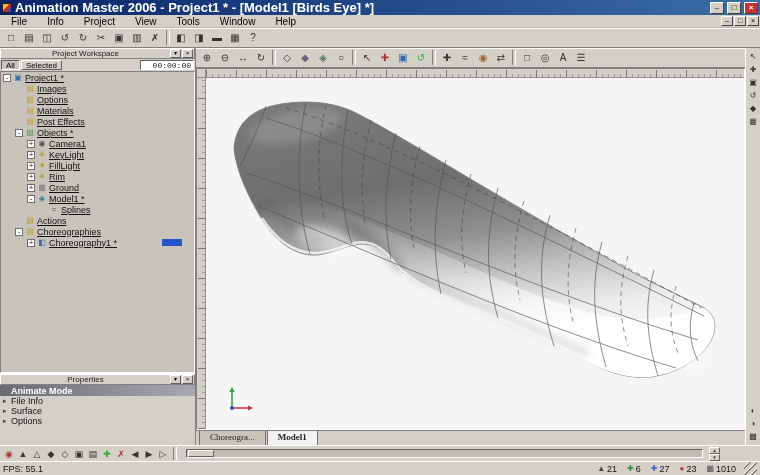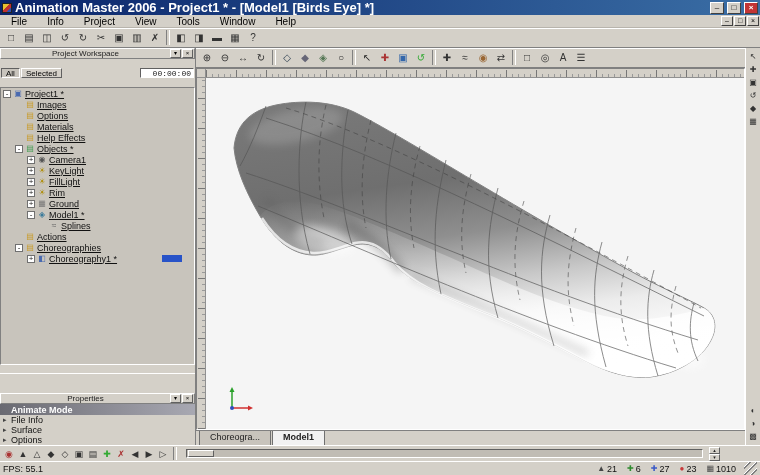--- a/index.html
+++ b/index.html
@@ -15,53 +15,53 @@
   .menubar{height:13px;display:flex;align-items:center;background:#d4d0c8;border-bottom:1px solid #b8b4ac;padding:0 1px;flex:0 0 13px;}
   .menuitem{font-size:10px;padding:0 10px;color:#000;height:13px;line-height:13px;}
   .menuspacer{flex:1;}
   .mdibtn{width:12px;height:10px;background:#d4d0c8;border:1px solid;border-color:#fff #404040 #404040 #fff;font-size:7px;line-height:8px;text-align:center;margin-left:1px;}
   
   .toolbar{height:20px;display:flex;align-items:center;background:#d4d0c8;border-bottom:1px solid #808080;box-shadow:inset 0 1px 0 #fff;padding:0 2px;flex:0 0 20px;}
   .tb{width:18px;height:16px;display:flex;align-items:center;justify-content:center;font-size:10px;color:#333;border:1px solid transparent;}
   .tb.sep{width:4px;border:none;border-left:1px solid #808080;border-right:1px solid #fff;height:15px;margin:0 2px;padding:0;color:transparent;overflow:hidden;}
   
   .middle{flex:1;display:flex;min-height:0;}
-  .leftcol{width:196px;flex:0 0 196px;display:flex;flex-direction:column;border-right:1px solid #808080;background:#d4d0c8;gap:8px;}
+  .leftcol{width:196px;flex:0 0 196px;display:flex;flex-direction:column;border-right:1px solid #808080;background:#d4d0c8;}
   .panel-title{height:11px;background:#d4d0c8;border:1px solid;border-color:#fff #808080 #808080 #fff;display:flex;align-items:center;flex:0 0 11px;}
   .panel-title span.pt{flex:1;text-align:center;font-size:8px;color:#222;}
   .pbtn{width:11px;height:9px;background:#d4d0c8;border:1px solid;border-color:#fff #606060 #606060 #fff;font-size:6px;line-height:7px;text-align:center;margin-right:1px;}
   .filterrow{height:12px;display:flex;align-items:center;padding:1px 1px;gap:1px;flex:0 0 12px;background:#d4d0c8;}
   .ftab{font-size:8px;padding:0 4px;height:10px;line-height:9px;background:#d4d0c8;border:1px solid;border-color:#fff #606060 #606060 #fff;}
   .ftab.on{border-color:#606060 #fff #fff #606060;background:#c8c4bc;}
   .timebox{margin-left:auto;width:54px;height:10px;background:#fff;border:1px solid;border-color:#606060 #fff #fff #606060;font-family:"Liberation Mono",monospace;font-size:8px;line-height:9px;text-align:right;padding-right:2px;color:#222;}
   .tree{flex:1;background:#c8c4bc;border:1px solid;border-color:#808080 #fff #fff #808080;overflow:hidden;}
   .tree-row{height:11px;display:flex;align-items:center;font-size:9px;color:#111;white-space:nowrap;}
   .exp{width:8px;height:8px;flex:0 0 8px;border:1px solid #707070;background:#fff;font-size:8px;line-height:6px;text-align:center;margin-right:2px;color:#222;}
   .exp:empty{visibility:hidden;}
   .ticon{width:10px;flex:0 0 10px;font-size:8px;line-height:10px;text-align:center;}
   .tlabel{padding-left:2px;text-decoration:underline;}
   .blueblock{width:20px;height:7px;background:#2853c8;margin-left:auto;margin-right:12px;flex:0 0 20px;}
   
-  .props{flex:0 0 72px;display:flex;flex-direction:column;border-top:1px solid #fff;justify-content:flex-end;}
+  .props{flex:0 0 72px;display:flex;flex-direction:column;border-top:1px solid #fff;}
   .prow{height:10px;display:flex;align-items:center;font-size:9px;padding:0 3px;color:#111;background:#d4d0c8;flex:0 0 10px;}
   .prow .arrow{width:8px;font-size:7px;color:#444;}
   .prow .arrow:empty{visibility:hidden;}
   .prow .pval{margin-left:auto;color:#222;}
   .prow.hdr{height:11px;flex:0 0 11px;background:linear-gradient(90deg,#6a6a72,#a8a8b2);color:#fff;font-weight:bold;}
   
   .centercol{flex:1;display:flex;flex-direction:column;min-width:0;}
   .viewport{flex:1;position:relative;border:1px solid;border-color:#808080 #fff #fff #808080;background:#f5f5f5;min-height:0;}
   .corner{position:absolute;left:0;top:0;width:9px;height:9px;background:#d4d0c8;border-right:1px solid #909090;border-bottom:1px solid #909090;}
   .hruler{position:absolute;left:9px;top:0;right:0;height:9px;background-color:#d4d0c8;border-bottom:1px solid #909090;background-image:repeating-linear-gradient(90deg,#777 0 1px,transparent 1px 30px),repeating-linear-gradient(90deg,#999 0 1px,transparent 1px 6px);background-size:100% 7px,100% 3px;background-position:bottom left;background-repeat:no-repeat;}
   .vruler{position:absolute;left:0;top:9px;bottom:0;width:9px;background-color:#d4d0c8;border-right:1px solid #909090;background-image:repeating-linear-gradient(0deg,#777 0 1px,transparent 1px 30px),repeating-linear-gradient(0deg,#999 0 1px,transparent 1px 6px);background-size:7px 100%,3px 100%;background-position:right top;background-repeat:no-repeat;}
   .canvas{position:absolute;left:9px;top:9px;right:0;bottom:0;background:#f5f5f5;}
   .canvas svg{display:block;width:100%;height:100%;}
   
   .tabsrow{height:15px;flex:0 0 15px;display:flex;align-items:flex-start;background:#d4d0c8;padding:0 0 0 3px;border-top:1px solid #808080;}
-  .vtab{height:24px;line-height:12px;font-size:9px;padding:0 10px;background:#c8c4bc;border:1px solid #707070;border-top:none;border-radius:0 0 3px 3px;margin-right:1px;color:#222;}
+  .vtab{height:24px;line-height:12px;font-size:9px;padding:0 10px;background:#c8c4bc;border:1px solid #707070;border-top:none;border-radius:0 0 3px 3px;margin-right:1px;color:#222;font-family:Liberation Serif, serif;}
   .vtab.active{background:#f2f2f2;font-weight:bold;}
   
   .rightstrip{width:15px;flex:0 0 15px;background:#d4d0c8;border-left:1px solid #fff;display:flex;flex-direction:column;align-items:center;padding:2px 0;}
   .rb{width:13px;height:13px;display:flex;align-items:center;justify-content:center;font-size:8px;color:#333;border:1px solid transparent;}
   .rspacer{flex:1;}
   
   .bottombar{height:16px;flex:0 0 16px;display:flex;align-items:center;background:#d4d0c8;border-top:1px solid #fff;padding:0 2px;}
   .bb{width:14px;height:14px;display:flex;align-items:center;justify-content:center;font-size:9px;color:#333;border:1px solid transparent;}
   .bbsep{width:4px;height:13px;border-left:1px solid #808080;border-right:1px solid #fff;margin:0 3px;}
   .track{flex:1;height:9px;background:#c0bcb4;border:1px solid;border-color:#606060 #fff #fff #606060;margin:0 6px;position:relative;}
@@ -184,21 +184,21 @@
 
           <div class="tree-row" style="padding-left: 14px;">
             <span class="exp"></span>
             <span class="ticon" style="color: rgb(200, 152, 32);">▤</span>
             <span class="tlabel">Materials</span>
           </div>
 
           <div class="tree-row" style="padding-left: 14px;">
             <span class="exp"></span>
             <span class="ticon" style="color: rgb(200, 152, 32);">▤</span>
-            <span class="tlabel">Help Effects</span>
+            <span class="tlabel">Post Effects</span>
           </div>
 
           <div class="tree-row" style="padding-left: 14px;">
             <span class="exp">-</span>
             <span class="ticon" style="color: rgb(58, 154, 74);">▤</span>
             <span class="tlabel">Objects *</span>
           </div>
 
           <div class="tree-row" style="padding-left: 26px;">
             <span class="exp">+</span>

